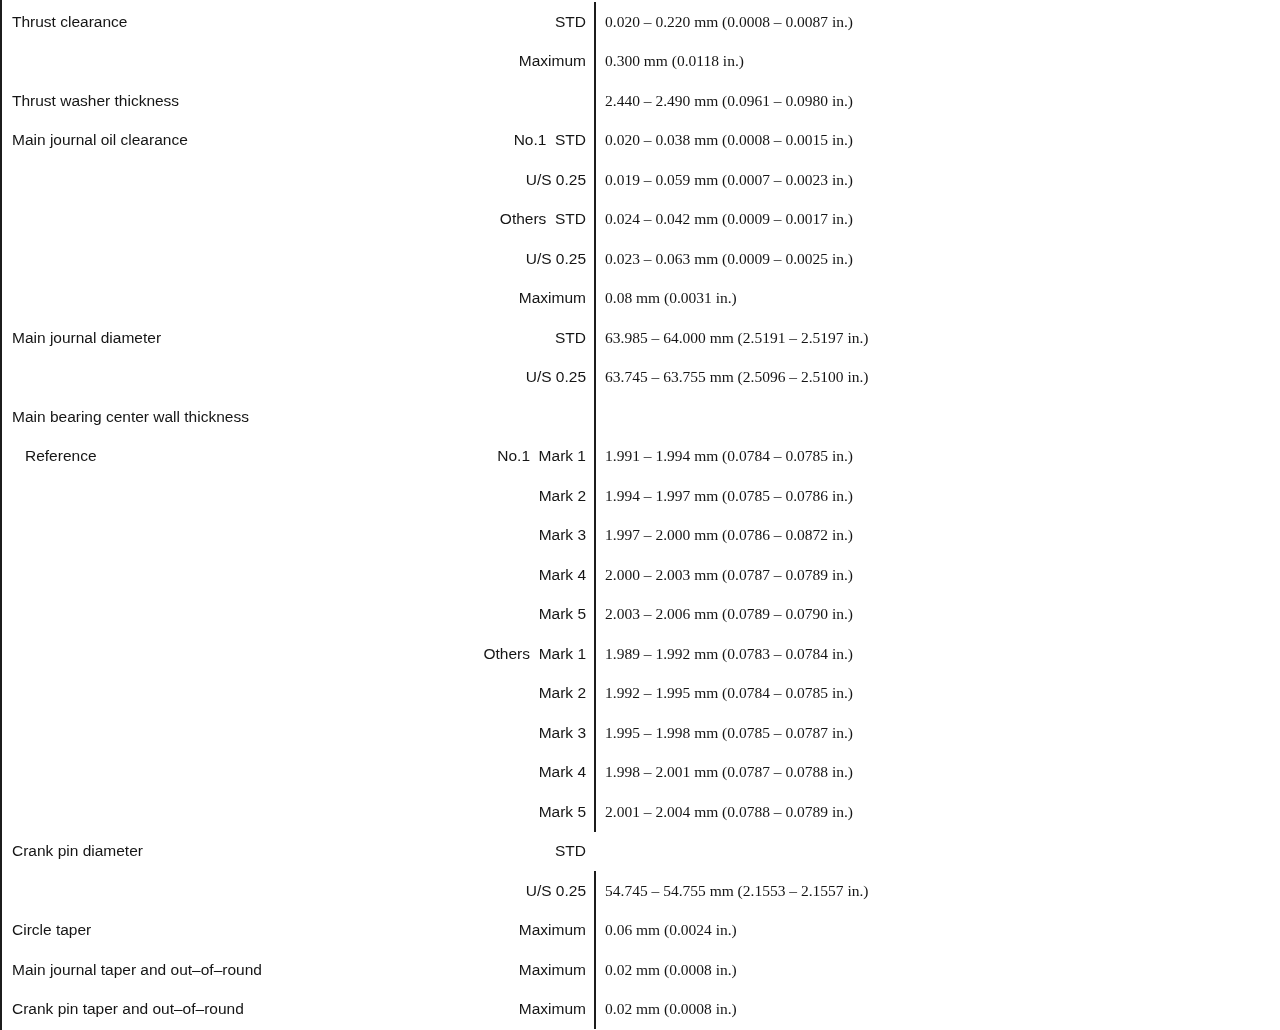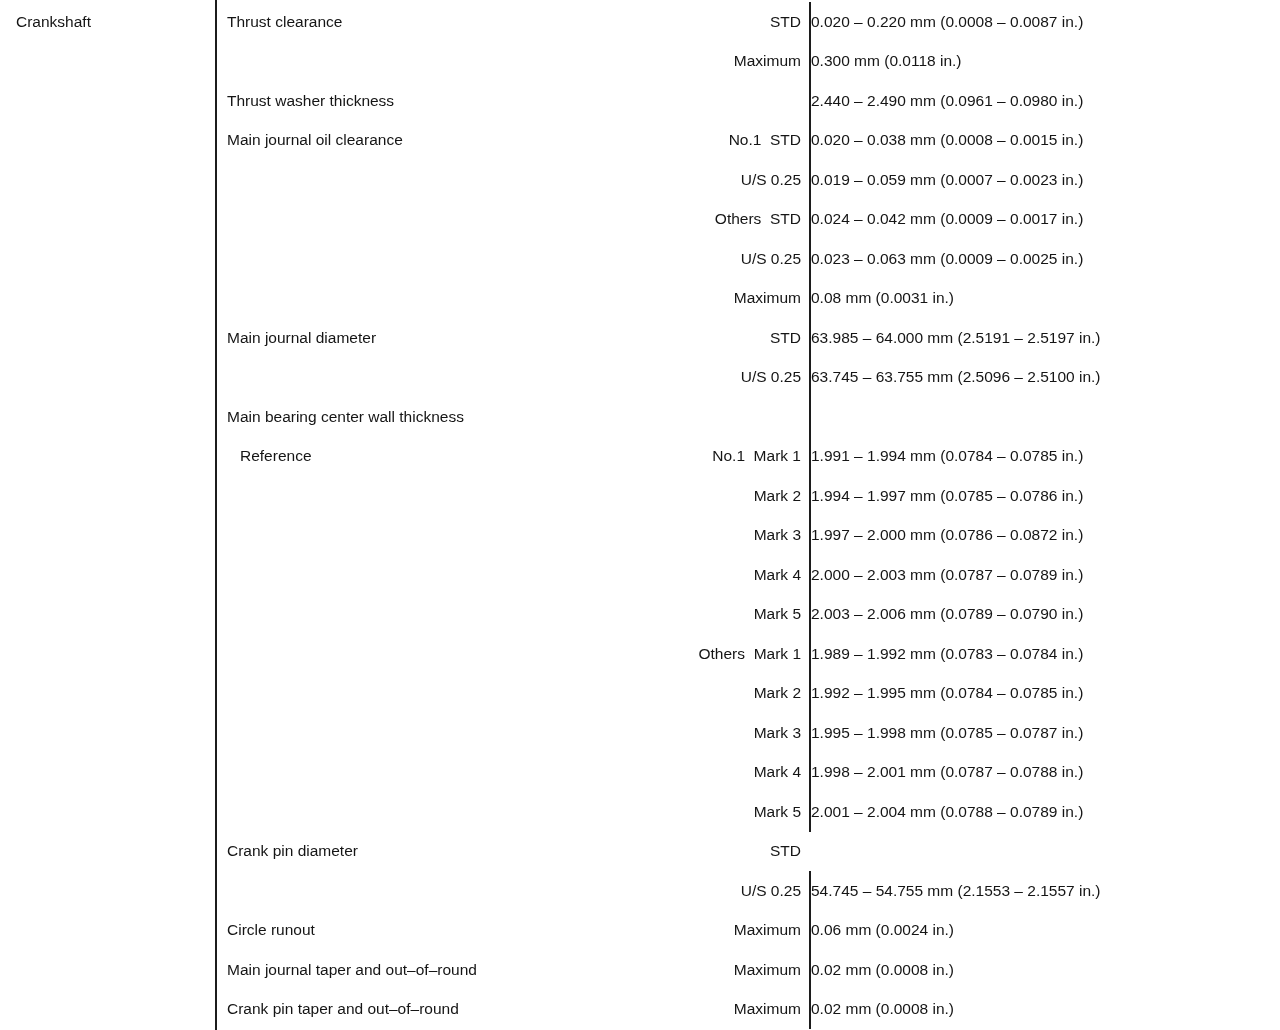--- a/index.html
+++ b/index.html
@@ -51,31 +51,30 @@
   .cond {
     white-space: pre;
     text-align: right;
     margin-left: auto;
   }
   .cell-value {
     flex: 1 1 auto;
     border-left: 2px solid #1c1c1c;
     display: flex;
     align-items: center;
+    padding-left: 9px;
     white-space: nowrap;
     overflow: hidden;
+    font-family: Liberation Serif, serif;
   }
 </style>
 </head>
 <body>
 
 <div class="page">
-  <div class="col-section">
-    <div class="section-label">Crankshaft</div>
-  </div>
   <div class="col-rows" id="rows-container">
   <div class="row">
     <div class="cell-mid">
       <span class="item">Thrust clearance</span>
       <span class="cond">STD</span>
     </div>
     <div class="cell-value">0.020 – 0.220 mm (0.0008 – 0.0087 in.)</div>
   </div>
 
   <div class="row">
@@ -248,21 +247,21 @@
   <div class="row">
     <div class="cell-mid">
       <span class="item"></span>
       <span class="cond">U/S 0.25</span>
     </div>
     <div class="cell-value">54.745 – 54.755 mm (2.1553 – 2.1557 in.)</div>
   </div>
 
   <div class="row">
     <div class="cell-mid">
-      <span class="item">Circle runout</span>
+      <span class="item">Circle taper</span>
       <span class="cond">Maximum</span>
     </div>
     <div class="cell-value">0.06 mm (0.0024 in.)</div>
   </div>
 
   <div class="row">
     <div class="cell-mid">
       <span class="item">Main journal taper and out–of–round</span>
       <span class="cond">Maximum</span>
     </div>

